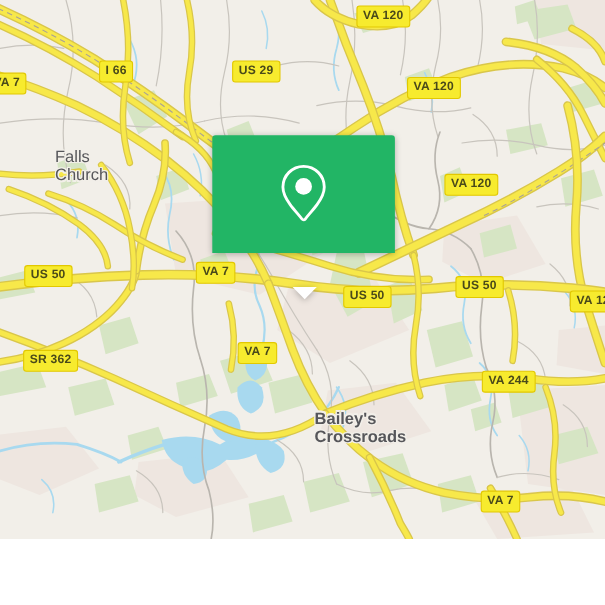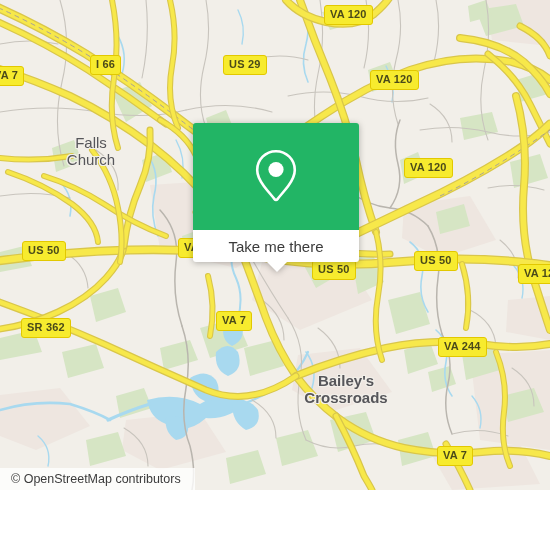--- a/index.html
+++ b/index.html
@@ -32,21 +32,21 @@
     white-space:nowrap;
     font-family:"Liberation Sans", sans-serif;
     box-sizing:border-box;
   }
   
   .place{
     position:absolute;
     color:#56565a;
     font-size:15px;
     line-height:17px;
-    text-align:center;
+    text-align:left;
     white-space:pre;
     font-family:"Liberation Sans", sans-serif;
     text-shadow:
       1px 0 0 #f2efe9,-1px 0 0 #f2efe9,0 1px 0 #f2efe9,0 -1px 0 #f2efe9,
       1px 1px 0 #f2efe9,-1px -1px 0 #f2efe9,1px -1px 0 #f2efe9,-1px 1px 0 #f2efe9;
   }
 
   
   #callout{
     position:absolute;left:193px;top:123px;width:166px;
@@ -317,21 +317,21 @@
       <path class="hw" style="stroke-width:3.8" d="M462,264 Q472,296 466,328"></path>
       <path class="hwc" style="stroke-width:6" d="M496,352 Q508,382 504,412 Q500,442 510,466"></path>
       <path class="hw" style="stroke-width:3.8" d="M496,352 Q508,382 504,412 Q500,442 510,466"></path>
       <path class="hwc" style="stroke-width:6" d="M208,276 Q216,306 210,336"></path>
       <path class="hw" style="stroke-width:3.8" d="M208,276 Q216,306 210,336"></path>
     </svg>
 
     <div id="shields">
         <div class="shield" style="left: 324px; top: 5px;">VA 120</div>
         <div class="shield" style="left: 90px; top: 55px;">I 66</div>
-        <div class="shield" style="left: 211px; top: 55px; margin-left: 12px;">US 29</div>
+        <div class="shield" style="left: 211px; top: 55px;">US 29</div>
         <div class="shield" style="left: 370px; top: 70px;">VA 120</div>
         <div class="shield" style="left: -12px; top: 66px;">VA 7</div>
         <div class="shield" style="left: 404px; top: 158px;">VA 120</div>
         <div class="shield" style="left: 22px; top: 241px;">US 50</div>
         <div class="shield" style="left: 178px; top: 238px;">VA 7</div>
         <div class="shield" style="left: 312px; top: 260px;">US 50</div>
         <div class="shield" style="left: 414px; top: 251px;">US 50</div>
         <div class="shield" style="left: 518px; top: 264px;">VA 12</div>
         <div class="shield" style="left: 21px; top: 318px;">SR 362</div>
         <div class="shield" style="left: 216px; top: 311px;">VA 7</div>
@@ -350,29 +350,23 @@
       <div id="callout-head">
         <span id="callout-pin">
           <svg width="44" height="58" viewBox="0 0 44 58" aria-hidden="true">
             <path d="M22 3.2C11.6 3.2 3.2 11.6 3.2 22c0 5.2 2.6 10.6 6.6 16
                      3.6 4.9 8.1 9.6 10.7 13.1a1.9 1.9 0 0 0 3 0c2.6-3.5
                      7.1-8.2 10.7-13.1 4-5.4 6.6-10.8 6.6-16C40.8 11.6 32.4 3.2 22 3.2Z" fill="none" stroke="#ffffff" stroke-width="2.6"></path>
             <circle cx="22" cy="21.5" r="7.6" fill="#ffffff"></circle>
           </svg>
         </span>
       </div>
-      <div id="callout-foot">
-        <span id="callout-foot-label">Take me there</span>
-      </div>
       <div id="callout-tail"></div>
     </div>
 
-    <div id="attribution">
-      <span id="attribution-text">© OpenStreetMap contributors</span>
-    </div>
   </div>
 
   <div id="footer">
     
 
     
   </div>
 </div>
 
 </body></html>

